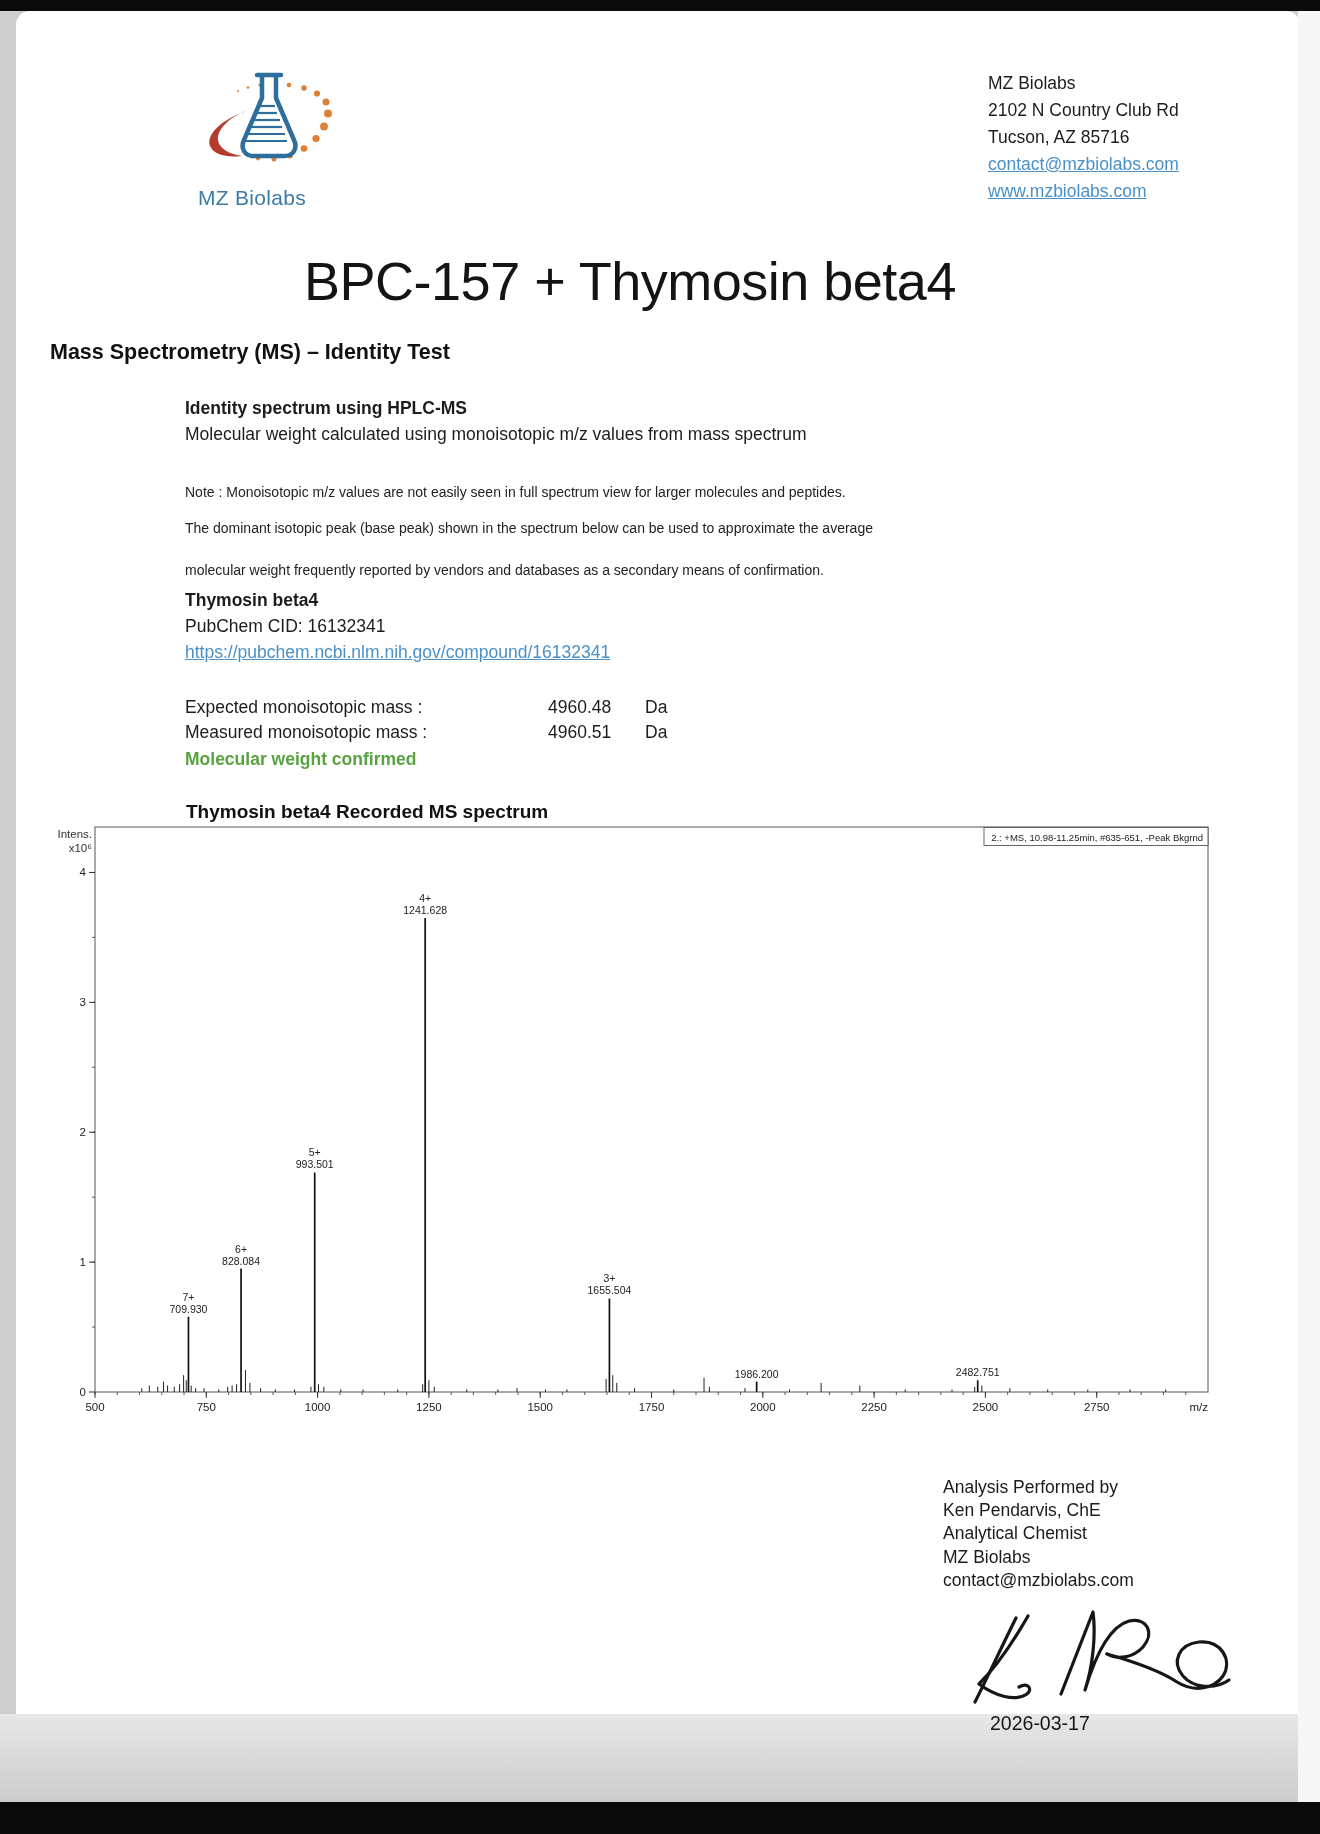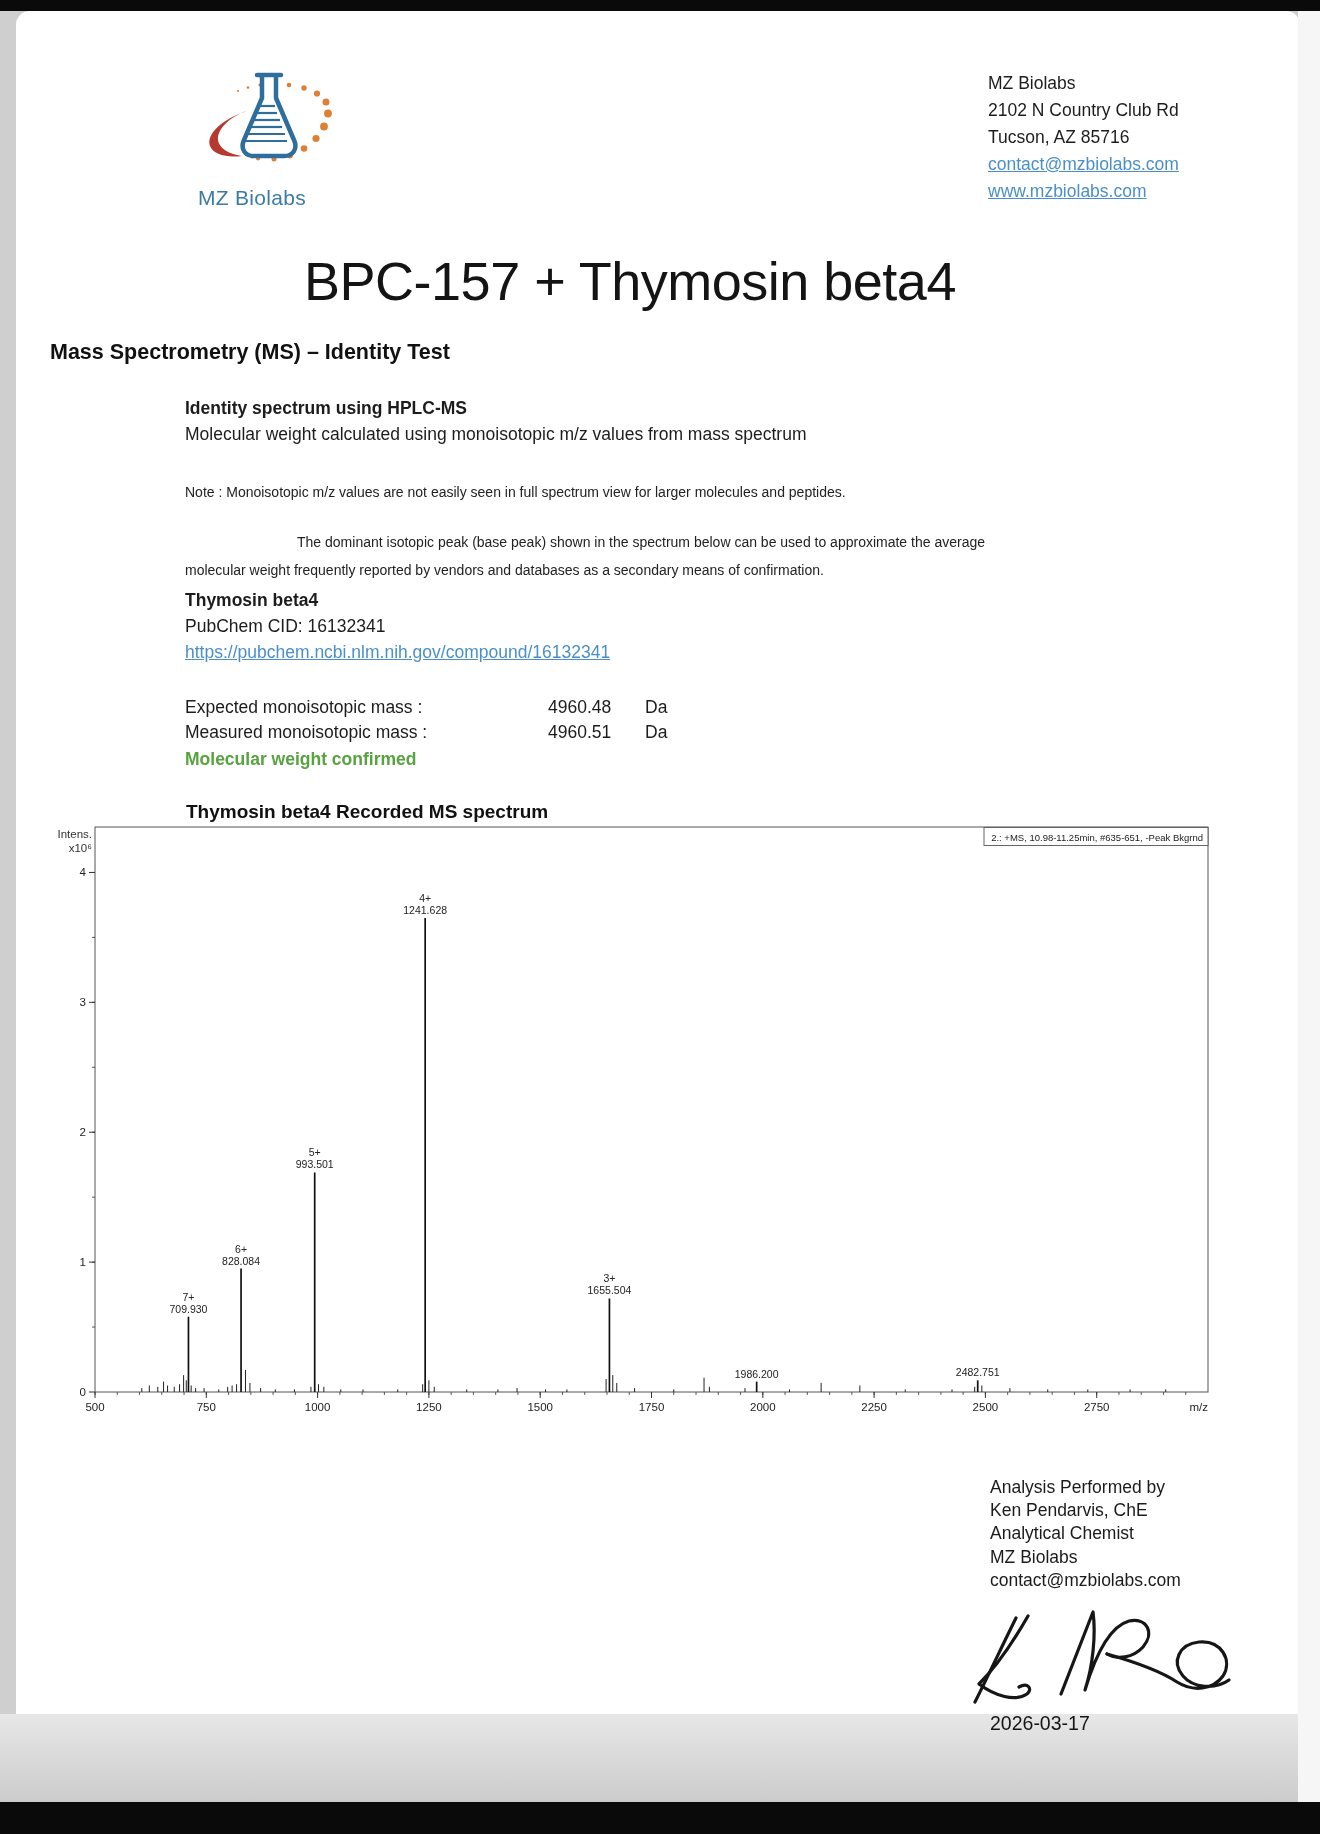--- a/index.html
+++ b/index.html
@@ -30,21 +30,21 @@
   .mass-row { left:185px; width:560px; height:24px; }
   .mass-row .lbl { position:absolute; left:0; }
   .mass-row .val { position:absolute; left:363px; }
   .mass-row .unit { position:absolute; left:460px; }
   #confirm { left:185px; top:749px; font-size:17.5px; font-weight:bold; color:var(--confirm-green); }
   #spectrum-heading { left:186px; top:801px; font-size:19px; font-weight:bold; color:#111; }
   
   #intens-1, #intens-2 { left:38px; width:54px; text-align:right; font-size:11.5px; color:#333; }
   #intens-1 { top:828px; } #intens-2 { top:842px; }
   
-  #analyst { left:990px; top:1476px; width:280px; font-size:17.5px; line-height:23.2px; color:#1b1b1b; }
+  #analyst { left:943px; top:1476px; width:280px; font-size:17.5px; line-height:23.2px; color:#1b1b1b; }
   #analysis-date { left:990px; top:1712px; font-size:19.5px; color:#161616; z-index:3; }
   svg text { font-family:"Liberation Sans","DejaVu Sans",sans-serif; }
 </style>
 </head>
 <body>
 
 <div id="screen">
   <div class="abs" id="topbar"></div>
   <div class="abs" id="page"></div>
   <div class="abs" id="below-band"></div>
@@ -96,21 +96,21 @@
     <div><a>www.mzbiolabs.com</a></div>
   </div>
 
   <div class="abs z2" id="doc-title">BPC-157 + Thymosin beta4</div>
   <div class="abs z2" id="section-heading">Mass Spectrometry (MS) – Identity Test</div>
 
   <div class="abs z2 b17" id="method-1">Identity spectrum using HPLC-MS</div>
   <div class="abs z2 b17" id="method-2">Molecular weight calculated using monoisotopic m/z values from mass spectrum</div>
 
   <div class="abs z2 note-line" style="top:484px;">Note : Monoisotopic m/z values are not easily seen in full spectrum view for larger molecules and peptides.</div>
-  <div class="abs z2 note-line" style="top:534px;text-align:right;">The dominant isotopic peak (base peak) shown in the spectrum below can be used to approximate the average</div>
+  <div class="abs z2 note-line" style="top:520px;">The dominant isotopic peak (base peak) shown in the spectrum below can be used to approximate the average</div>
   <div class="abs z2 note-line" style="top:538px;margin-top:24px;">molecular weight frequently reported by vendors and databases as a secondary means of confirmation.</div>
 
   <div class="abs z2 b17" id="compound-name">Thymosin beta4</div>
   <div class="abs z2 b17" id="pubchem-cid">PubChem CID: 16132341</div>
   <a class="abs z2" id="pubchem-link">https://pubchem.ncbi.nlm.nih.gov/compound/16132341</a>
 
   <div class="abs z2 b17 mass-row" style="top:697px;">
     <span class="lbl">Expected monoisotopic mass :</span>
     <span class="val">4960.48</span>
     <span class="unit">Da</span>

